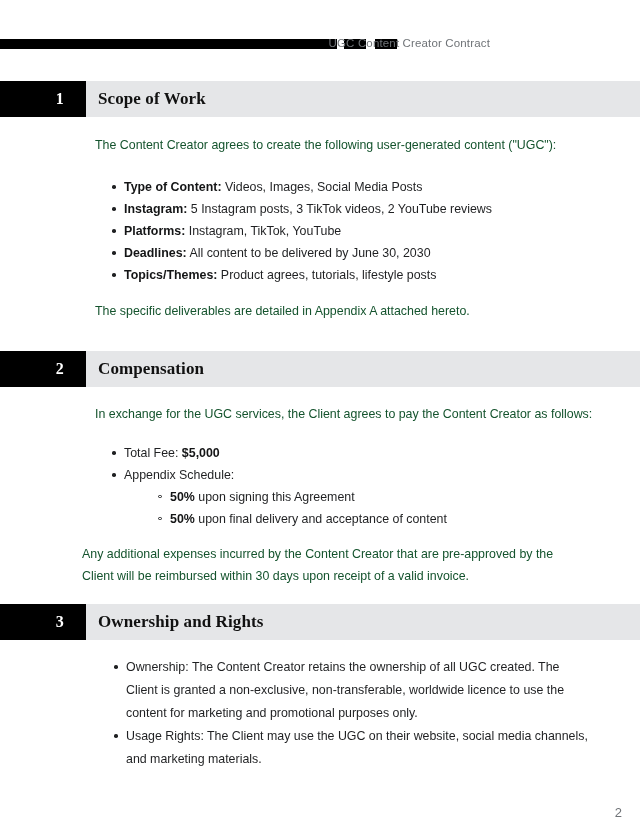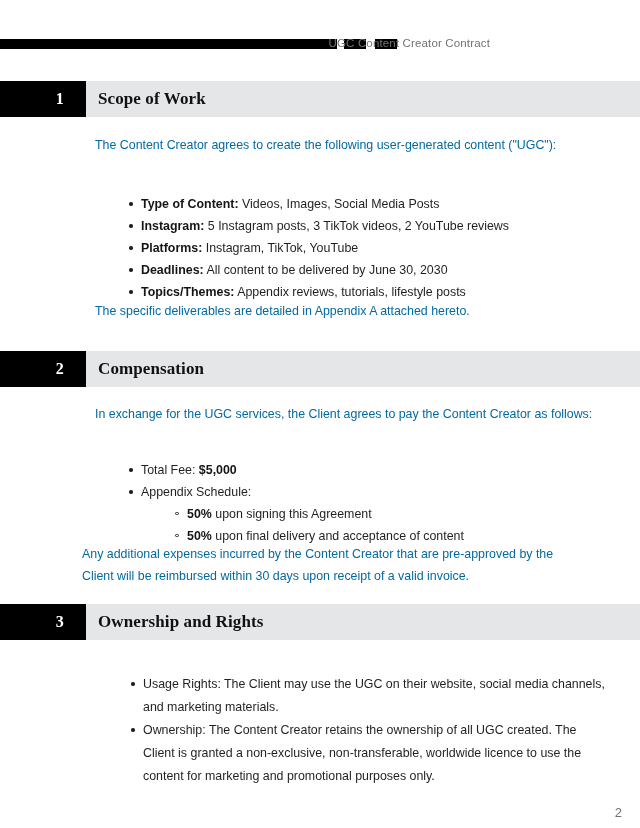--- a/index.html
+++ b/index.html
@@ -87,31 +87,31 @@
     padding-left: 12px;
     font-family: "Liberation Serif", serif;
     font-weight: 700;
     font-size: 17px;
     color: #111111;
     letter-spacing: 0.1px;
   }
   .para {
     font-size: 12.4px;
     line-height: 22px;
-    color: #0369a1;
+    color: #14532d;
     margin: 0;
   }
   .para.intro1 { position: absolute; left: 95px; top: 134px; width: 470px; }
   .para.closing1 { position: absolute; left: 95px; top: 300px; width: 470px; }
   .para.intro2 { position: absolute; left: 95px; top: 403px; width: 510px; }
   .para.closing2 { position: absolute; left: 82px; top: 543px; width: 500px; }
 
   ul.bullets {
     list-style: none;
-    margin: 17px;
+    margin: 0;
     padding: 0;
     font-size: 12.4px;
     line-height: 22px;
     color: #1f2022;
   }
   ul.bullets > li {
     position: relative;
     padding-left: 14px;
     margin: 0;
   }
@@ -181,21 +181,21 @@
   </div>
 </div>
 
 <p class="para intro1">The Content Creator agrees to create the following user-generated content ("UGC"):</p>
 
 <ul class="bullets list-1">
   <li><span class="bold">Type of Content:</span><span> Videos, Images, Social Media Posts</span></li>
   <li><span class="bold">Instagram:</span><span> 5 Instagram posts, 3 TikTok videos, 2 YouTube reviews</span></li>
   <li><span class="bold">Platforms:</span><span> Instagram, TikTok, YouTube</span></li>
   <li><span class="bold">Deadlines:</span><span> All content to be delivered by June 30, 2030</span></li>
-  <li><span class="bold">Topics/Themes:</span><span> Appendix reviews, tutorials, lifestyle posts</span></li>
+  <li><span class="bold">Topics/Themes:</span><span> Product agrees, tutorials, lifestyle posts</span></li>
 </ul>
 
 <p class="para closing1">The specific deliverables are detailed in Appendix A attached hereto.</p>
 
 <div class="section" style="top:351px;">
   <div class="section-band">
     <div class="section-number">2</div>
     <div class="section-title">Compensation</div>
   </div>
 </div>
@@ -216,17 +216,17 @@
 <p class="para closing2">Any additional expenses incurred by the Content Creator that are pre-approved by the Client will be reimbursed within 30 days upon receipt of a valid invoice.</p>
 
 <div class="section" style="top:604px;">
   <div class="section-band">
     <div class="section-number">3</div>
     <div class="section-title">Ownership and Rights</div>
   </div>
 </div>
 
 <ul class="bullets list-3">
+  <li>Ownership: The Content Creator retains the ownership of all UGC created. The Client is granted a non-exclusive, non-transferable, worldwide licence to use the content for marketing and promotional purposes only.</li>
   <li>Usage Rights: The Client may use the UGC on their website, social media channels, and marketing materials.</li>
-  <li>Ownership: The Content Creator retains the ownership of all UGC created. The Client is granted a non-exclusive, non-transferable, worldwide licence to use the content for marketing and promotional purposes only.</li>
 </ul>
 
 <div class="page-number">2</div>
 
 </body></html>

